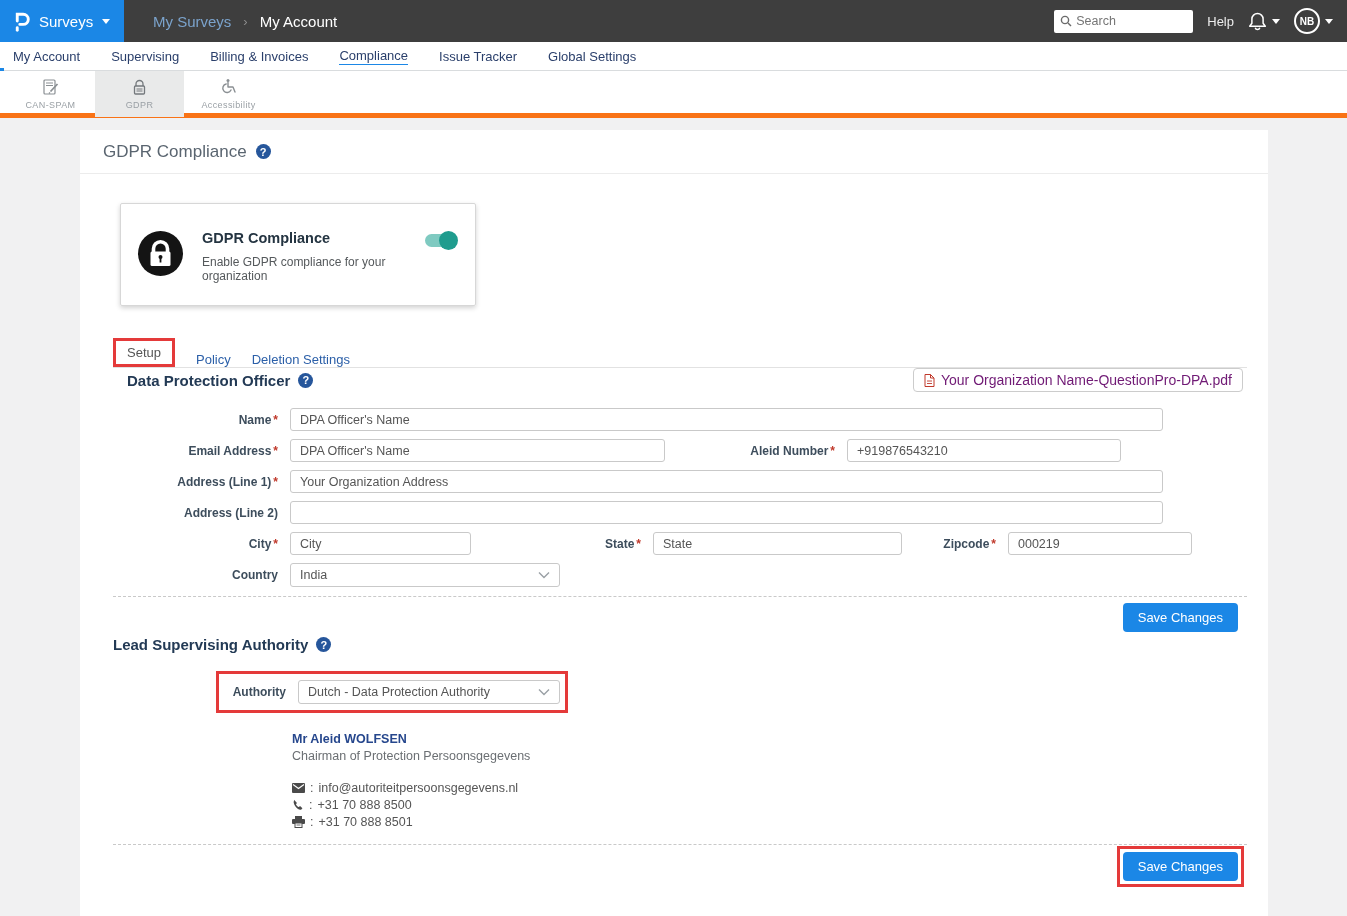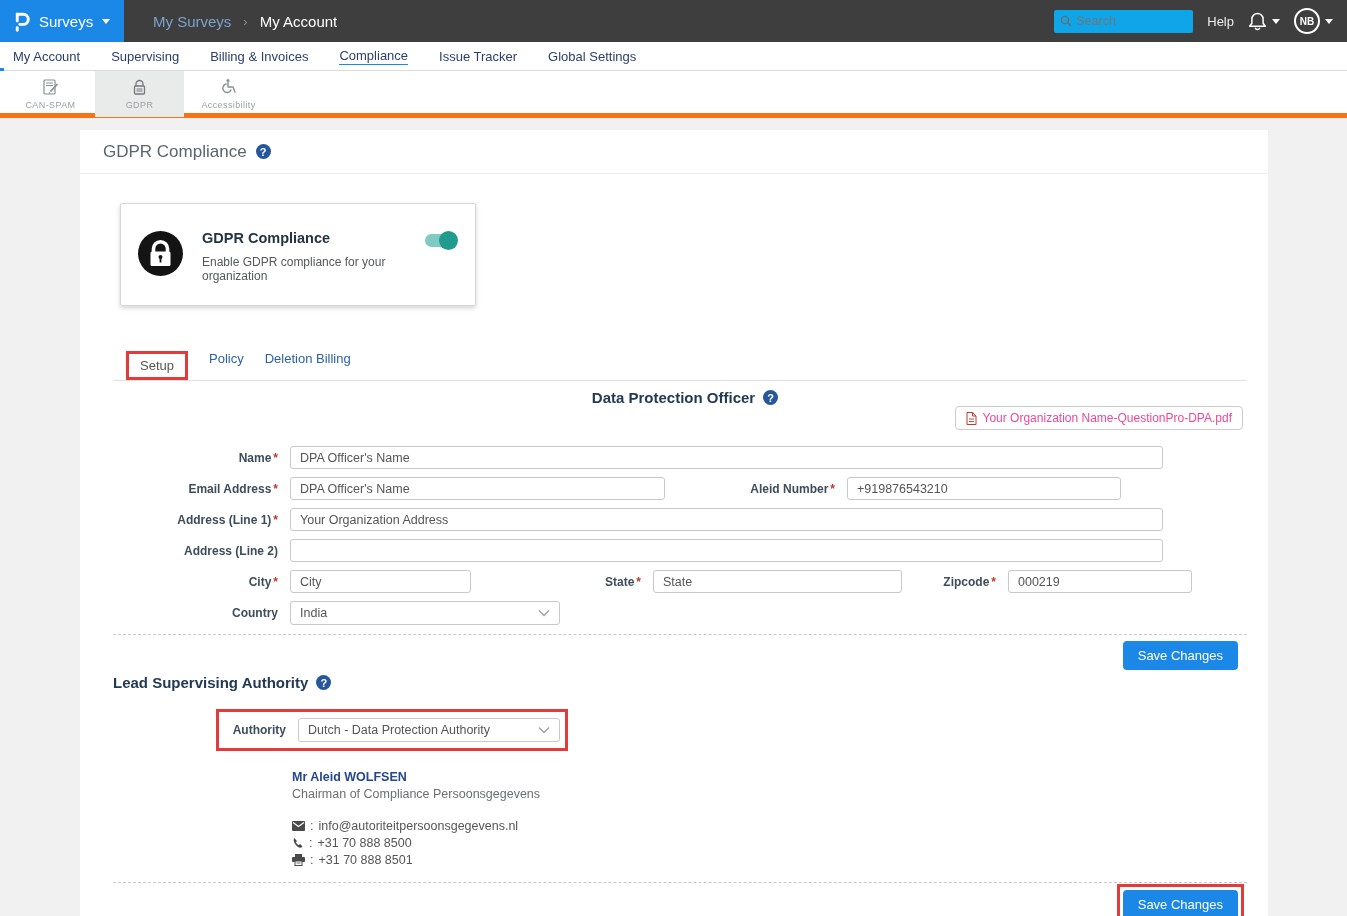--- a/index.html
+++ b/index.html
@@ -14,21 +14,21 @@
   
   .topbar { position: absolute; top:0; left:0; width:1347px; height:42px; background:#3e3e3e; display:flex; align-items:center; }
   .logo-block { width:124px; height:42px; background:#1b87e6; display:flex; align-items:center; gap:9px; padding-left:13px; flex-shrink:0; }
   .product-name { color:#fff; font-size:15px; }
   .caret { width:0; height:0; border-left:4px solid transparent; border-right:4px solid transparent; border-top:5px solid #fff; display:inline-block; }
   .breadcrumb { display:flex; align-items:center; gap:12px; margin-left:29px; font-size:15px; }
   .bc-parent { color:#7ba3cc; }
   .bc-sep { color:#8d8d8d; font-size:13px; }
   .bc-current { color:#ffffff; }
   .topbar-right { margin-left:auto; display:flex; align-items:center; gap:14px; padding-right:14px; }
-  .searchbox { width:139px; height:23px; background:#0ea5e9; border-radius:2px; display:flex; align-items:center; padding:0 6px; gap:4px; }
+  .searchbox { width:139px; height:23px; background:#ffffff; border-radius:2px; display:flex; align-items:center; padding:0 6px; gap:4px; }
   .searchbox input { border:none; outline:none; width:100%; font-size:12.5px; font-family:"Liberation Sans",sans-serif; color:#444; background:transparent; }
   .help-label { color:#ededed; font-size:13px; }
   .bell-wrap { display:flex; align-items:center; gap:5px; }
   .avatar-wrap { display:flex; align-items:center; gap:5px; }
   .avatar { width:26px; height:26px; border:2px solid #fff; border-radius:50%; color:#fff; font-size:10px; font-weight:bold; display:flex; align-items:center; justify-content:center; }
   
   .nav-tabs { position:absolute; top:42px; left:0; width:1347px; height:29px; background:#fff; border-bottom:1px solid #d9dcde; display:flex; align-items:center; gap:31px; padding-left:13px; font-size:13px; }
   .nav-tab { color:#2a3f6b; cursor:pointer; }
   .nav-tab.active { border-bottom:1px solid #1b87e6; padding-bottom:1px; }
   
@@ -44,30 +44,30 @@
   .help-badge { width:15px; height:15px; background:#26569b; color:#fff; border-radius:50%; font-size:11px; font-weight:bold; display:inline-flex; align-items:center; justify-content:center; flex-shrink:0; }
   
   .gdpr-card { margin:29px 0 0 40px; width:356px; height:103px; border:1px solid #d7d7d7; border-radius:2px; box-shadow:0 2px 5px rgba(0,0,0,.18); display:flex; align-items:flex-start; padding:26px 20px 0 16px; }
   .card-text { margin-left:18px; }
   .card-title { font-size:14.5px; font-weight:bold; color:#243441; }
   .card-desc { font-size:12px; color:#55595c; margin-top:9px; }
   .toggle { margin-left:auto; position:relative; width:30px; height:13px; margin-top:4px; cursor:pointer; }
   .toggle .track { width:30px; height:13px; border-radius:7px; background:#7fcac1; }
   .toggle .knob { position:absolute; right:-3px; top:-3px; width:19px; height:19px; border-radius:50%; background:#1f9c8e; }
   
-  .section-tabs { margin-top:45px; padding-left:46px; display:flex; align-items:flex-start; gap:21px; font-size:13px; }
+  .section-tabs { margin-top:32px; padding-left:33px; display:flex; align-items:flex-end; gap:21px; font-size:13px; }
   .redbox-tab { border:3px solid #e43a3a; padding:4px 11px; color:#555; }
   .tab-link { color:#2b5fa8; cursor:pointer; }
   .divider { margin:0 21px 0 33px; border-bottom:1px solid #e2e2e2; }
   .divider.solid { margin-top:0; }
   .dashed { margin:0 21px 0 33px; border-top:1px dashed #c9c9c9; }
   
-  .section-header { margin-top:8px; padding:0 25px 0 47px; display:flex; align-items:center;flex-direction:column; }
+  .section-header { padding:0 25px 0 47px; display:flex; align-items:center; }
   .section-heading { font-size:15px; font-weight:bold; color:#233a55; display:flex; align-items:center; gap:8px; }
-  .pdf-btn { margin-left:auto; height:24px; border:1px solid #ccc; border-radius:4px; background:#fff; display:flex; align-items:center; gap:6px; padding:0 10px; font-size:12px; color:#ec4899; cursor:pointer; }
+  .pdf-btn { margin-left:auto; height:24px; border:1px solid #ccc; border-radius:4px; background:#fff; display:flex; align-items:center; gap:6px; padding:0 10px; font-size:14px; color:#701a75; cursor:pointer; }
   
   .form { margin-top:16px; padding-left:33px; }
   .frow { display:flex; align-items:center; margin-bottom:8px; }
   .flabel { width:165px; text-align:right; font-size:12px; font-weight:bold; color:#3d4d5c; flex-shrink:0; }
   .req { color:#c0392b; margin-left:2px; }
   .finput { height:23px; border:1px solid #c9c9c9; border-radius:3px; font-size:12.5px; color:#555; padding:0 9px; margin-left:12px; font-family:"Liberation Sans",sans-serif; outline:none; }
   .w-full { width:873px; }
   .sel { display:flex; align-items:center; height:24px; border:1px solid #c9c9c9; border-radius:3px; font-size:12.5px; color:#555; padding:0 9px; margin-left:12px; cursor:pointer; background:#fff; }
   .sel .sel-text { flex:1; }
   .label-inline { text-align:right; font-size:12px; font-weight:bold; color:#3d4d5c; }
@@ -203,21 +203,21 @@
     </div>
     <div class="toggle">
       <div class="track"></div>
       <div class="knob"></div>
     </div>
   </div>
 
   <div class="section-tabs">
     <span class="redbox-tab">Setup</span>
     <span class="tab-link">Policy</span>
-    <span class="tab-link">Deletion Billing</span>
+    <span class="tab-link">Deletion Settings</span>
   </div>
   <div class="divider solid"></div>
 
   <div class="section-header">
     <span class="section-heading">
       <span>Data Protection Officer</span>
       <span class="help-badge">?</span>
     </span>
     <button class="pdf-btn">
       <span>
@@ -290,21 +290,21 @@
       <span>
         <svg width="12" height="8" viewBox="0 0 12 8">
             <polyline points="1,1.5 6,6.5 11,1.5" fill="none" stroke="#9aa0a5" stroke-width="1.4"></polyline>
           </svg>
       </span>
     </div>
   </div>
 
   <div class="contact">
     <div class="contact-name">Mr Aleid WOLFSEN</div>
-    <div class="contact-title">Chairman of Compliance Persoonsgegevens</div>
+    <div class="contact-title">Chairman of Protection Persoonsgegevens</div>
     <div class="contact-lines">
       <div class="cline">
         <span>
           <svg width="13" height="10" viewBox="0 0 13 10">
               <rect width="13" height="10" rx="1" fill="#4a4a4a"></rect>
               <path d="M1 1.5 L6.5 5.5 L12 1.5" fill="none" stroke="#fff" stroke-width="1.1"></path>
             </svg>
         </span>
         <span>:</span>
         <span>info@autoriteitpersoonsgegevens.nl</span>

